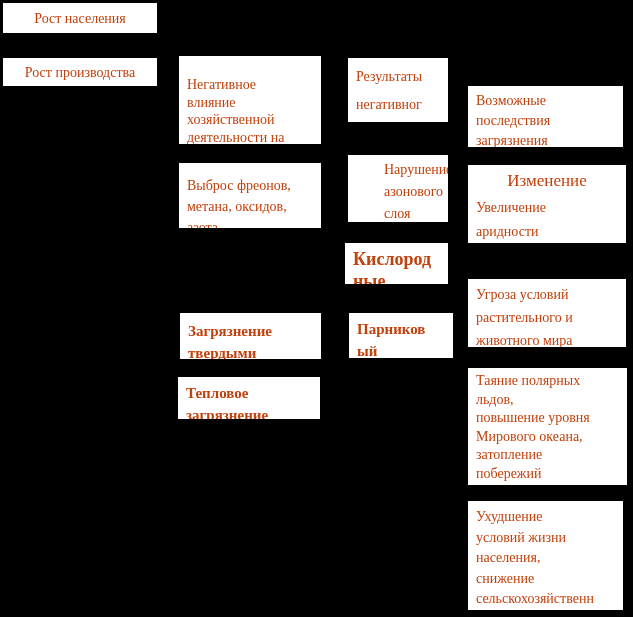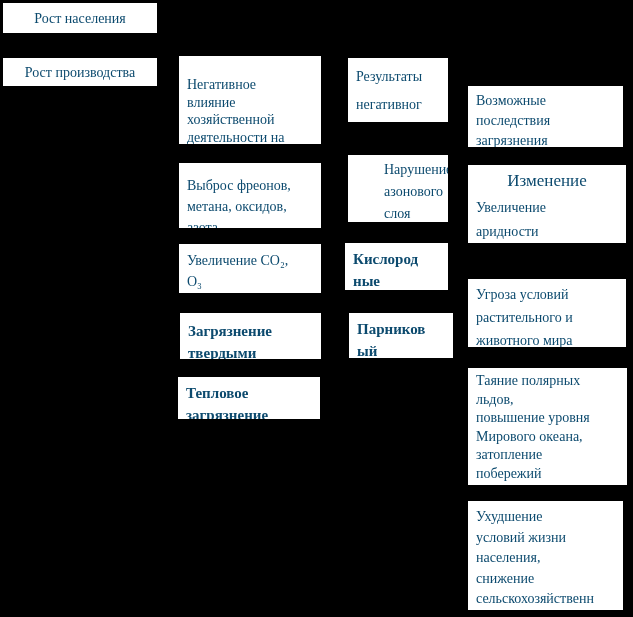--- a/index.html
+++ b/index.html
@@ -2,21 +2,21 @@
 <html><head>
 <meta charset="utf-8">
 <style>
   html,body{margin:0;padding:0;background:#000;}
   .stage{
     position:relative;
     width:633px;height:617px;
     background:#000;
     overflow:hidden;
     font-family:"Liberation Serif","DejaVu Serif",serif;
-    color:#0c4a6e;
+    color:#c2410c;
   }
   .box{
     position:absolute;
     background:#ffffff;
     box-sizing:border-box;
     overflow:hidden;
     white-space:pre-line;
     font-size:14px;
     line-height:21px;
     padding:5px 8px;
@@ -28,21 +28,21 @@
   
   .b1 {left:3px;  top:3px;   width:154px; height:30px;}
   .b2 {left:3px;  top:58px;  width:154px; height:28px;text-align:center;}
   .b3 {left:179px;top:56px;  width:142px; height:88px;  line-height:17.5px; padding-top:20px;}
   .b4 {left:179px;top:163px; width:142px; height:65px;  padding-top:12px;}
   .b5 {left:179px;top:244px; width:142px; height:49px;  padding-top:6px;}
   .b6 {left:180px;top:313px; width:141px; height:46px;  font-weight:bold; font-size:15px; line-height:22px; padding-top:7px;}
   .b7 {left:178px;top:377px; width:142px; height:42px;  font-weight:bold; font-size:15px; line-height:22px; }
   .b8 {left:348px;top:58px;  width:100px; height:64px;  line-height:28px; }
   .b9 {left:348px;top:155px; width:100px; height:67px;  line-height:22px; padding-top:4px;padding-left:36px;}
-  .b10{left:345px;top:243px; width:103px; height:47px;  font-weight:bold; font-size:15px; line-height:22px; padding-top:5px;}
+  .b10{left:345px;top:243px; width:103px; height:41px;  font-weight:bold; font-size:18px; line-height:22px; padding-top:5px;}
   .b11{left:349px;top:313px; width:104px; height:45px;  font-weight:bold; font-size:15px; line-height:22px; padding-top:5px;}
   .b12{left:468px;top:86px;  width:155px; height:61px;  line-height:20px; padding-top:5px;}
   .b13{left:468px;top:165px; width:158px; height:30px;  font-size:17px;}
   .b14{left:468px;top:192px; width:158px; height:51px;  line-height:24px; padding-top:4px;}
   .b15{left:468px;top:279px; width:158px; height:68px;  line-height:23px; padding-top:4px;}
   .b16{left:468px;top:368px; width:159px; height:117px; line-height:18.5px; padding-top:4px;}
   .b17{left:468px;top:501px; width:155px; height:109px; line-height:20.5px; padding-top:6px;}
 </style>
 </head>
 <body>
@@ -51,22 +51,20 @@
   <div class="box b1 center">Рост населения</div>
   <div class="box b2 center">Рост производства</div>
   <div class="box b3">Негативное
 влияние
 хозяйственной
 деятельности на
 атмосферу</div>
   <div class="box b4">Выброс фреонов,
 метана, оксидов,
 азота</div>
-  <div class="box b5">Увеличение CO₂,
-O₃</div>
   <div class="box b6">Загрязнение
 твердыми</div>
   <div class="box b7">Тепловое
 загрязнение</div>
   <div class="box b8">Результаты
 негативног
 о влияния</div>
   <div class="box b9">Нарушение
 азонового
 слоя</div>

